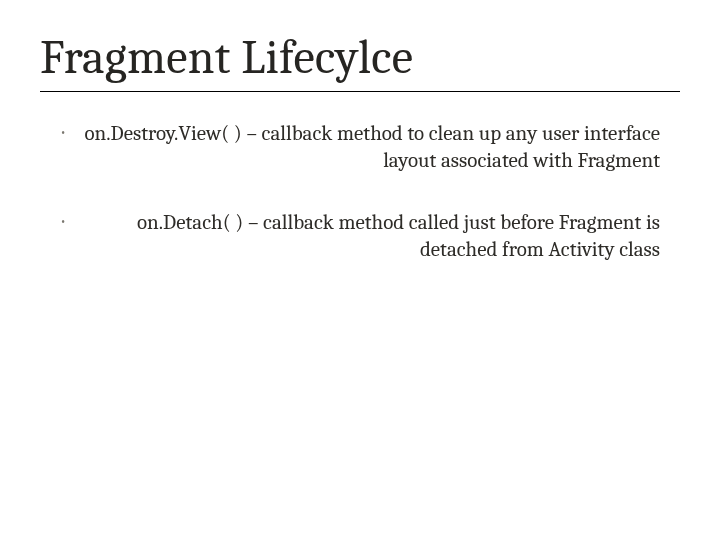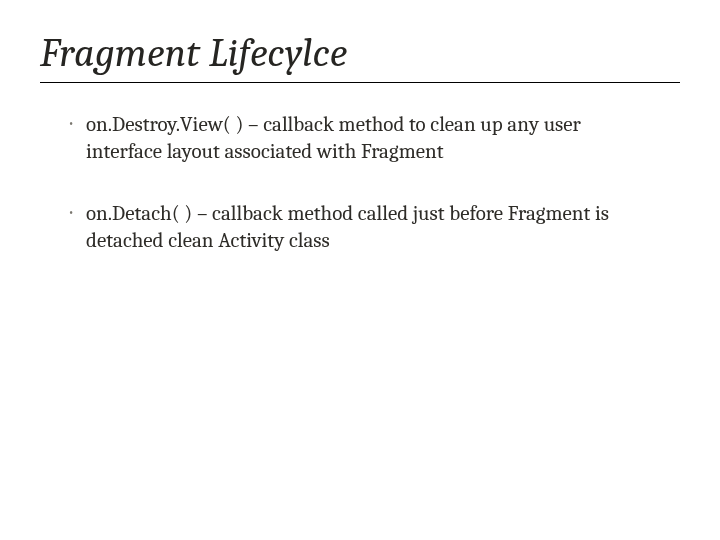--- a/index.html
+++ b/index.html
@@ -13,37 +13,37 @@
     overflow: hidden;
   }
   .slide {
     box-sizing: border-box;
     width: 720px;
     height: 540px;
     padding: 30px 40px 0 40px;
     position: relative;
   }
   .title {
-    font-size: 40px;
+    font-size: 48px;
     font-weight: 400;
     letter-spacing: 0.2px;
     margin: 0 0 6px 0;
     color: #262522;
-    font-style: italic;
   }
   .rule {
     border: none;
     border-top: 1.5px solid #000;
     margin: 0 0 28px 0;
     width: 640px;
   }
   ul.bullets {
     list-style: none;
-    margin: 8px;
+    margin: 0;
     padding: 0 20px 0 20px;
+    text-align: right;
   }
   ul.bullets > li {
     position: relative;
     font-size: 21px;
     line-height: 1.3;
     padding-left: 18px;
     margin-bottom: 34px;
     color: #2e2c28;
   }
   ul.bullets > li::before {
@@ -57,15 +57,15 @@
   }
 </style>
 </head>
 <body>
 
 <div class="slide">
   <h1 class="title">Fragment Lifecylce</h1>
   <hr class="rule">
   <ul class="bullets">
     <li>on.Destroy.View( ) – callback method to clean up any user interface layout associated with Fragment</li>
-    <li>on.Detach( ) – callback method called just before Fragment is detached clean Activity class</li>
+    <li>on.Detach( ) – callback method called just before Fragment is detached from Activity class</li>
   </ul>
 </div>
 
 </body></html>

